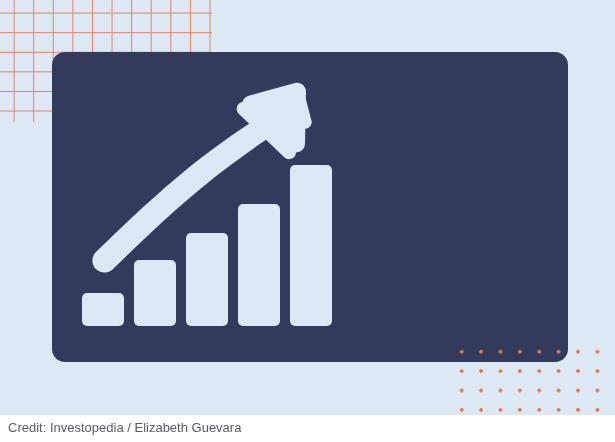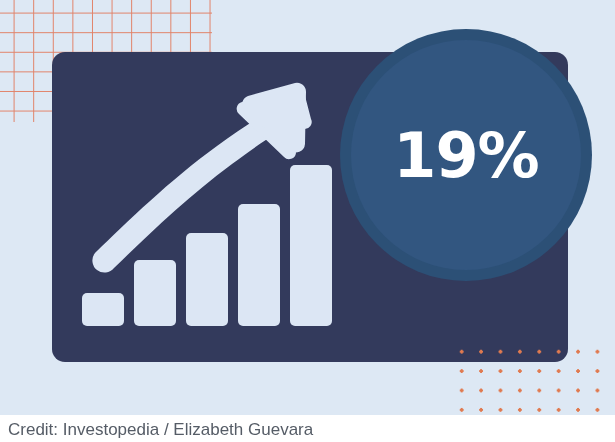--- a/index.html
+++ b/index.html
@@ -126,21 +126,21 @@
     top: 415px;
     width: 615px;
     height: 27px;
     background: #ffffff;
   }
   #credit-text {
     position: absolute;
     left: 8px;
     top: 5px;
     font-family: "Liberation Sans", sans-serif;
-    font-size: 17px;
+    font-size: 13px;
     color: #555c66;
     white-space: nowrap;
   }
 </style>
 </head>
 <body>
 
 <div id="figure">
 
   <div id="illustration">
@@ -183,24 +183,20 @@
         <g>
           <rect x="30" y="241" width="42" height="33" rx="5" fill="#dce6f4"></rect>
           <rect x="82" y="208" width="42" height="66" rx="5" fill="#dce6f4"></rect>
           <rect x="134" y="181" width="42" height="93" rx="5" fill="#dce6f4"></rect>
           <rect x="186" y="152" width="42" height="122" rx="5" fill="#dce6f4"></rect>
           <rect x="238" y="113" width="42" height="161" rx="5" fill="#dce6f4"></rect>
         </g>
       </svg>
     </div>
 
-    <div id="percent-circle">
-      <div id="percent-circle-inner"></div>
-      <div id="percent-value">19%</div>
-    </div>
 
     <div id="dots-decoration"></div>
 
   </div>
 
   <div id="credit-bar">
     <span id="credit-text">Credit: Investopedia / Elizabeth Guevara</span>
   </div>
 
 </div>

